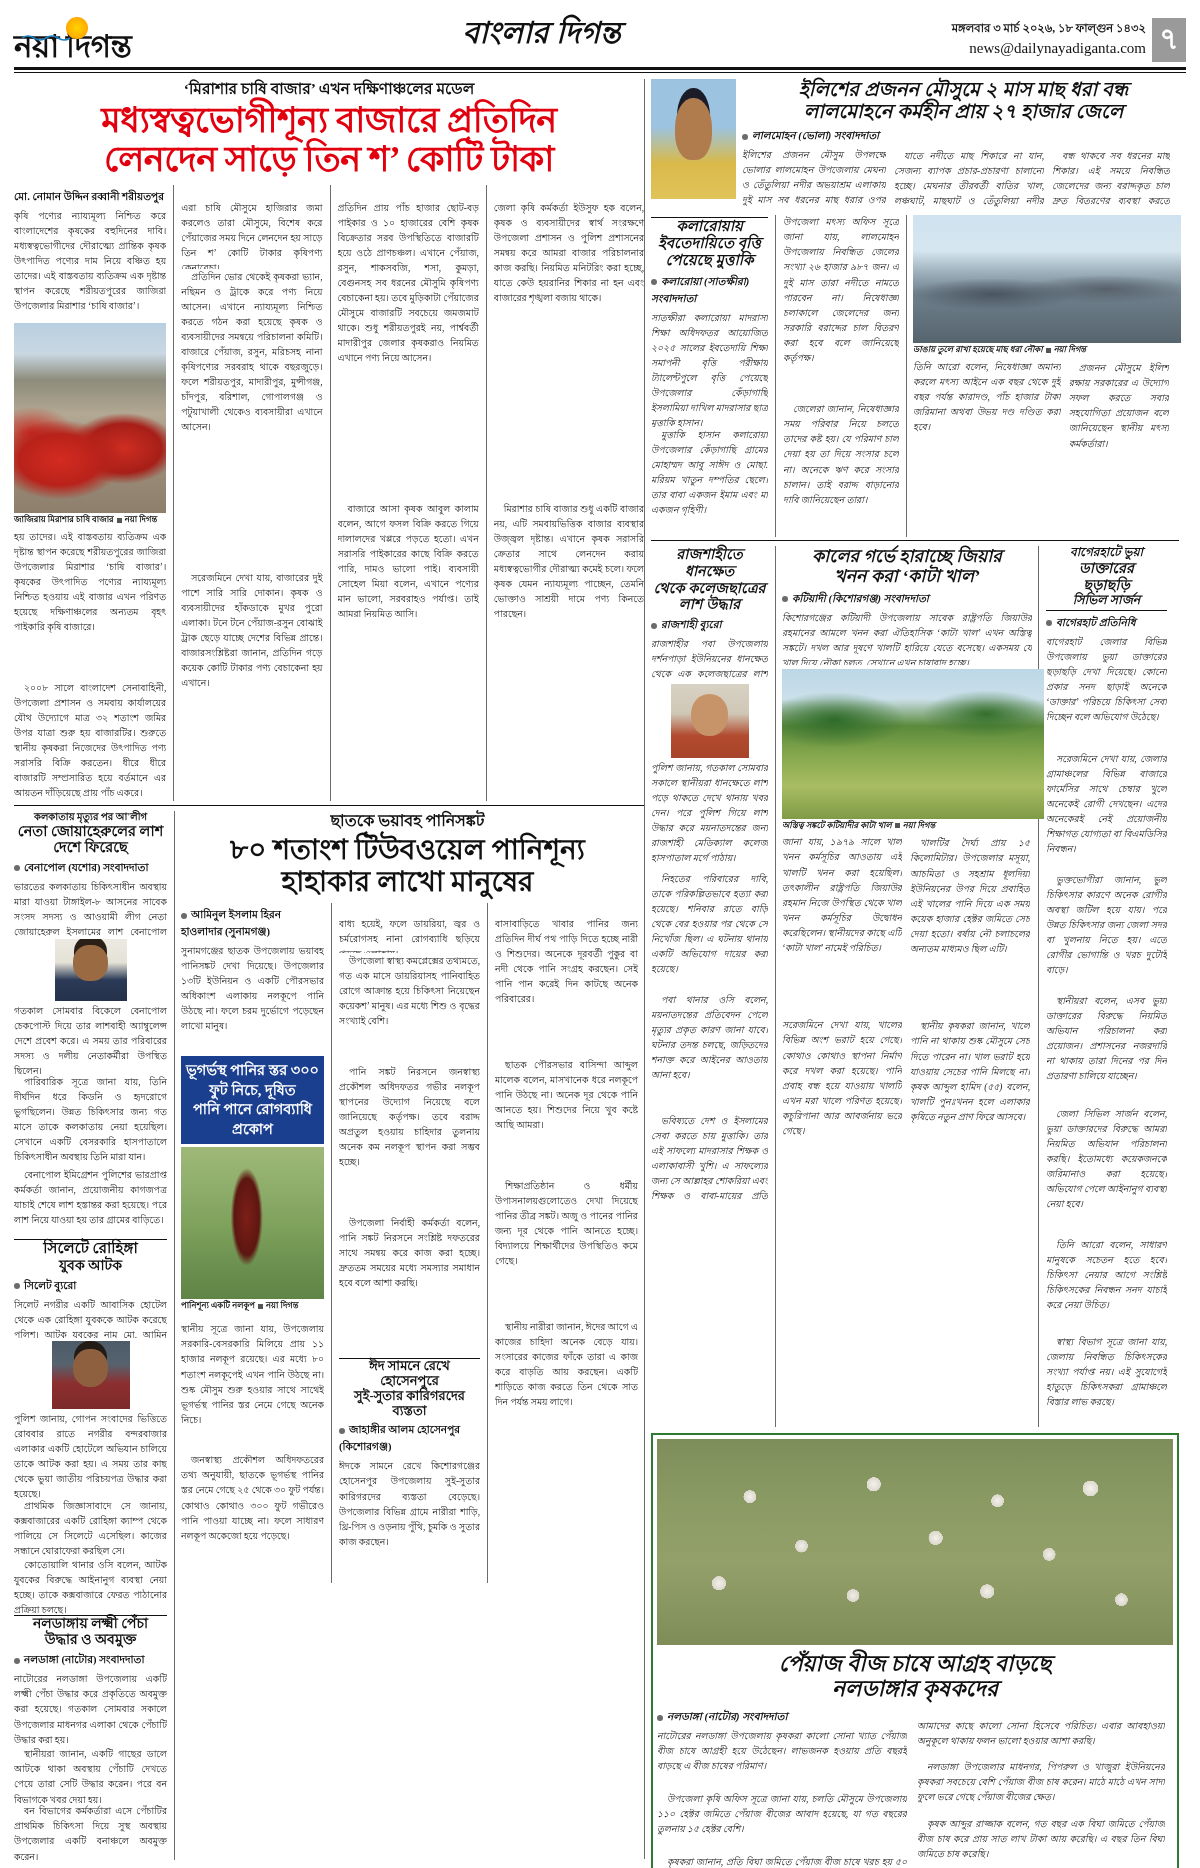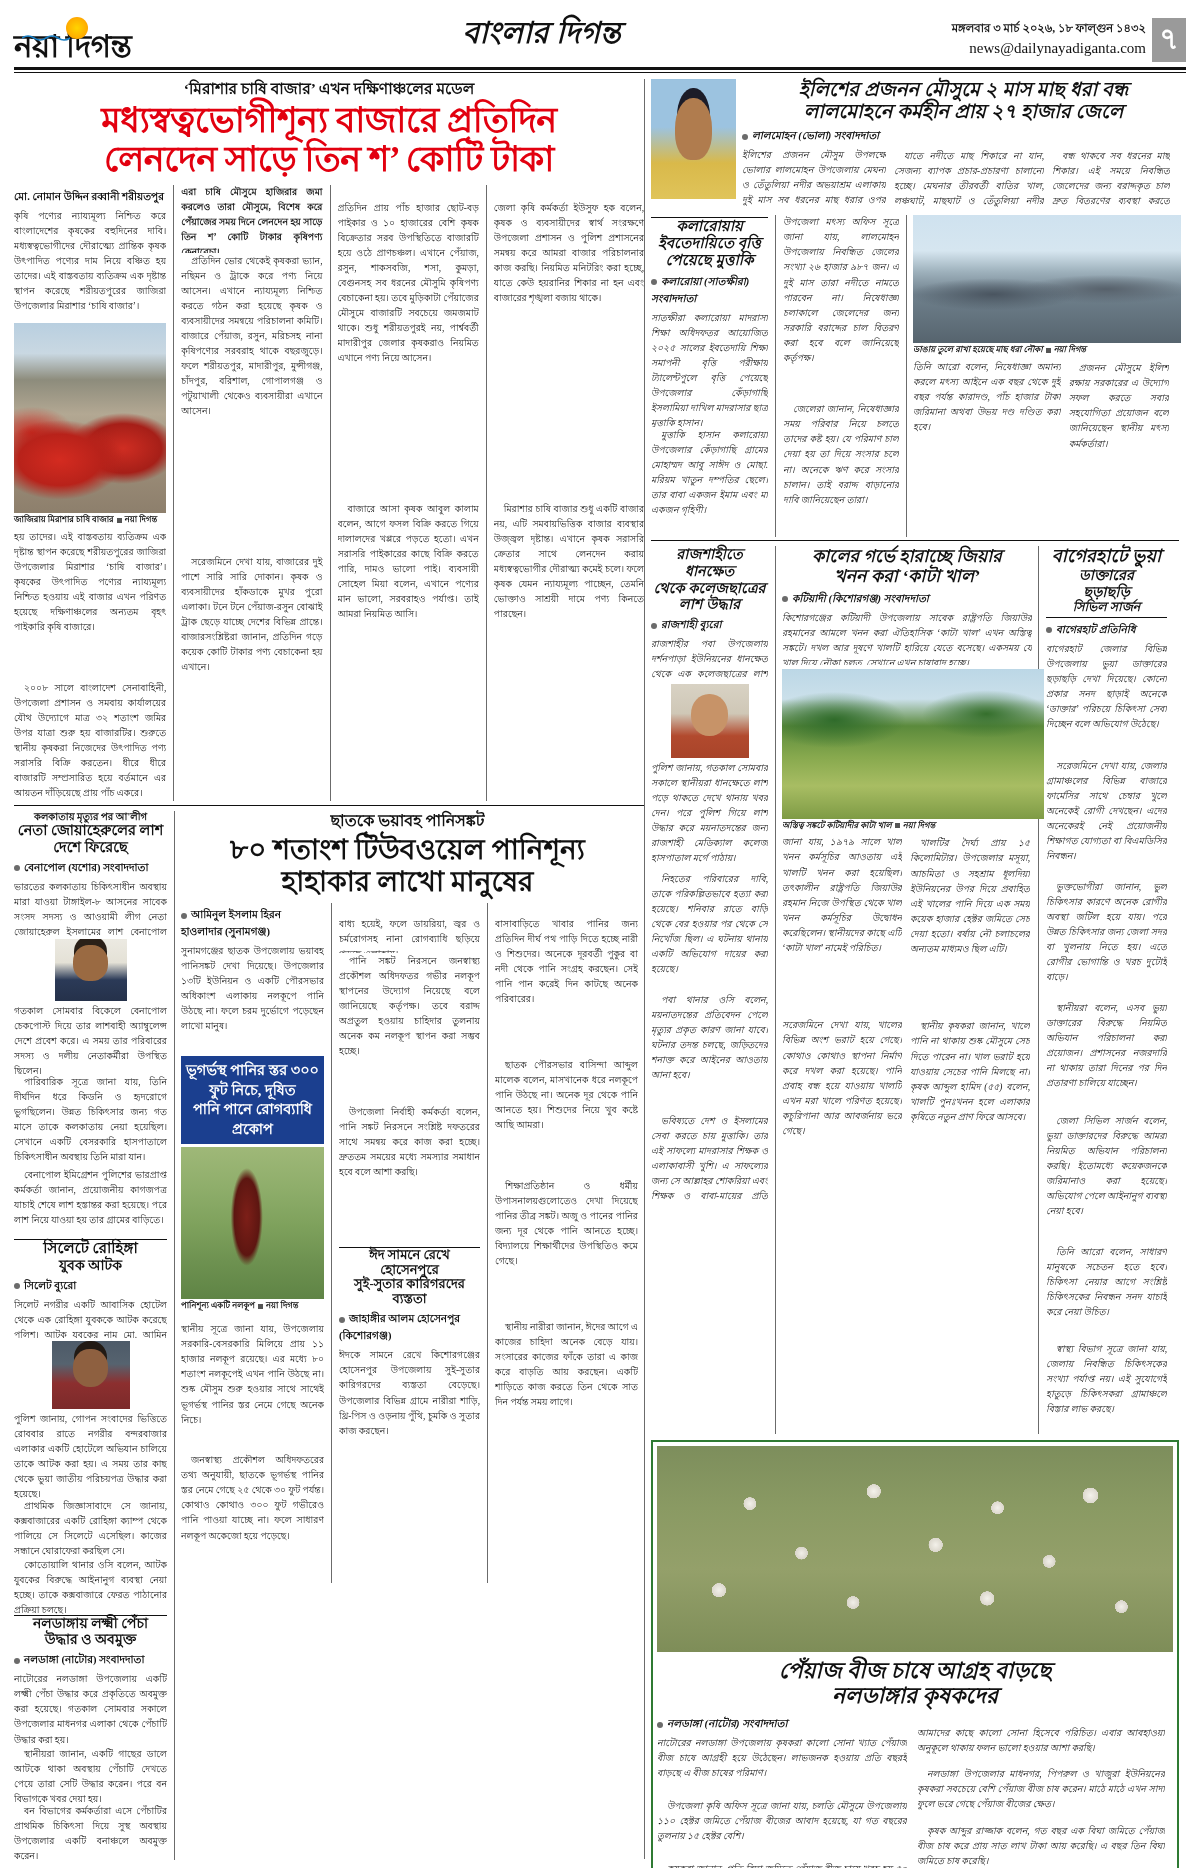--- a/index.html
+++ b/index.html
@@ -210,21 +210,21 @@
           <div class="photo ph-market" style="height:190px; margin-top:4px;"></div>
           <div class="caption">
             <span>জাজিরায় মিরাশার চাষি বাজার</span><span class="sq"></span><span>নয়া দিগন্ত</span>
           </div>
           <div class="para" style="margin-top:4px; height:150px;">হয় তাদের। এই বাস্তবতায় ব্যতিক্রম এক দৃষ্টান্ত স্থাপন করেছে শরীয়তপুরের জাজিরা উপজেলার মিরাশার ‘চাষি বাজার’। কৃষকের উৎপাদিত পণ্যের ন্যায্যমূল্য নিশ্চিত হওয়ায় এই বাজার এখন পরিণত হয়েছে দক্ষিণাঞ্চলের অন্যতম বৃহৎ পাইকারি কৃষি বাজারে।</div>
           <div class="para" style="height:120px;">২০০৮ সালে বাংলাদেশ সেনাবাহিনী, উপজেলা প্রশাসন ও সমবায় কার্যালয়ের যৌথ উদ্যোগে মাত্র ৩২ শতাংশ জমির উপর যাত্রা শুরু হয় বাজারটির। শুরুতে স্থানীয় কৃষকরা নিজেদের উৎপাদিত পণ্য সরাসরি বিক্রি করতেন। ধীরে ধীরে বাজারটি সম্প্রসারিত হয়ে বর্তমানে এর আয়তন দাঁড়িয়েছে প্রায় পাঁচ একরে।</div>
         </div>
         <div class="vdiv"></div>
 
         <div class="col" style="width:156px;">
-          <div class="para" style="height:68px; font-weight:bold;">এরা চাষি মৌসুমে হাজিরার জমা করলেও তারা মৌসুমে, বিশেষ করে পেঁয়াজের সময় দিনে লেনদেন হয় সাড়ে তিন শ’ কোটি টাকার কৃষিপণ্য কেনাবেচা।</div>
+          <div class="para" style="height:68px; margin-top:16px;">এরা চাষি মৌসুমে হাজিরার জমা করলেও তারা মৌসুমে, বিশেষ করে পেঁয়াজের সময় দিনে লেনদেন হয় সাড়ে তিন শ’ কোটি টাকার কৃষিপণ্য কেনাবেচা।</div>
           <div class="para" style="height:300px;">প্রতিদিন ভোর থেকেই কৃষকরা ভ্যান, নছিমন ও ট্রাকে করে পণ্য নিয়ে আসেন। এখানে ন্যায্যমূল্য নিশ্চিত করতে গঠন করা হয়েছে কৃষক ও ব্যবসায়ীদের সমন্বয়ে পরিচালনা কমিটি। বাজারে পেঁয়াজ, রসুন, মরিচসহ নানা কৃষিপণ্যের সরবরাহ থাকে বছরজুড়ে। ফলে শরীয়তপুর, মাদারীপুর, মুন্সীগঞ্জ, চাঁদপুর, বরিশাল, গোপালগঞ্জ ও পটুয়াখালী থেকেও ব্যবসায়ীরা এখানে আসেন।</div>
           <div class="para" style="height:230px;">সরেজমিনে দেখা যায়, বাজারের দুই পাশে সারি সারি দোকান। কৃষক ও ব্যবসায়ীদের হাঁকডাকে মুখর পুরো এলাকা। টনে টনে পেঁয়াজ-রসুন বোঝাই ট্রাক ছেড়ে যাচ্ছে দেশের বিভিন্ন প্রান্তে। বাজারসংশ্লিষ্টরা জানান, প্রতিদিন গড়ে কয়েক কোটি টাকার পণ্য বেচাকেনা হয় এখানে।</div>
         </div>
         <div class="vdiv"></div>
 
         <div class="col" style="width:156px;">
           <div class="para" style="height:300px; margin-top:16px;">প্রতিদিন প্রায় পাঁচ হাজার ছোট-বড় পাইকার ও ১০ হাজারের বেশি কৃষক বিক্রেতার সরব উপস্থিতিতে বাজারটি হয়ে ওঠে প্রাণচঞ্চল। এখানে পেঁয়াজ, রসুন, শাকসবজি, শসা, কুমড়া, বেগুনসহ সব ধরনের মৌসুমি কৃষিপণ্য বেচাকেনা হয়। তবে মুড়িকাটা পেঁয়াজের মৌসুমে বাজারটি সবচেয়ে জমজমাট থাকে। শুধু শরীয়তপুরই নয়, পার্শ্ববর্তী মাদারীপুর জেলার কৃষকরাও নিয়মিত এখানে পণ্য নিয়ে আসেন।</div>
           <div class="para" style="height:290px;">বাজারে আসা কৃষক আবুল কালাম বলেন, আগে ফসল বিক্রি করতে গিয়ে দালালদের খপ্পরে পড়তে হতো। এখন সরাসরি পাইকারের কাছে বিক্রি করতে পারি, দামও ভালো পাই। ব্যবসায়ী সোহেল মিয়া বলেন, এখানে পণ্যের মান ভালো, সরবরাহও পর্যাপ্ত। তাই আমরা নিয়মিত আসি।</div>
         </div>
         <div class="vdiv"></div>
@@ -294,20 +294,21 @@
               <div class="caption">
                 <span>পানিশূন্য একটি নলকূপ</span><span class="sq"></span><span>নয়া দিগন্ত</span>
               </div>
               <div class="para" style="margin-top:10px; height:130px;">স্থানীয় সূত্রে জানা যায়, উপজেলায় সরকারি-বেসরকারি মিলিয়ে প্রায় ১১ হাজার নলকূপ রয়েছে। এর মধ্যে ৮০ শতাংশ নলকূপেই এখন পানি উঠছে না। শুষ্ক মৌসুম শুরু হওয়ার সাথে সাথেই ভূগর্ভস্থ পানির স্তর নেমে গেছে অনেক নিচে।</div>
               <div class="para" style="height:130px;">জনস্বাস্থ্য প্রকৌশল অধিদফতরের তথ্য অনুযায়ী, ছাতকে ভূগর্ভস্থ পানির স্তর নেমে গেছে ২৫ থেকে ৩০ ফুট পর্যন্ত। কোথাও কোথাও ৩০০ ফুট গভীরেও পানি পাওয়া যাচ্ছে না। ফলে সাধারণ নলকূপ অকেজো হয়ে পড়েছে।</div>
             </div>
             <div class="vdiv"></div>
 
             <div class="col" style="width:155px;">
               <div class="para" style="height:36px; margin-top:14px;">বাধ্য হয়েই, ফলে ডায়রিয়া, জ্বর ও চর্মরোগসহ নানা রোগব্যাধি ছড়িয়ে পড়ছে এলাকায়।</div>
+              <div class="para" style="height:110px;">উপজেলা স্বাস্থ্য কমপ্লেক্সের তথ্যমতে, গত এক মাসে ডায়রিয়াসহ পানিবাহিত রোগে আক্রান্ত হয়ে চিকিৎসা নিয়েছেন কয়েকশ’ মানুষ। এর মধ্যে শিশু ও বৃদ্ধের সংখ্যাই বেশি।</div>
               <div class="para" style="height:150px;">পানি সঙ্কট নিরসনে জনস্বাস্থ্য প্রকৌশল অধিদফতর গভীর নলকূপ স্থাপনের উদ্যোগ নিয়েছে বলে জানিয়েছে কর্তৃপক্ষ। তবে বরাদ্দ অপ্রতুল হওয়ায় চাহিদার তুলনায় অনেক কম নলকূপ স্থাপন করা সম্ভব হচ্ছে।</div>
               <div class="para" style="height:140px;">উপজেলা নির্বাহী কর্মকর্তা বলেন, পানি সঙ্কট নিরসনে সংশ্লিষ্ট দফতরের সাথে সমন্বয় করে কাজ করা হচ্ছে। দ্রুততম সময়ের মধ্যে সমস্যার সমাধান হবে বলে আশা করছি।</div>
               <div class="rule-thin"></div>
               <div>
                 <div class="hl-black" style="font-size:13px;">ঈদ সামনে রেখে হোসেনপুরে</div>
                 <div class="hl-black" style="font-size:13px;">সুই-সুতার কারিগরদের ব্যস্ততা</div>
                 <div class="byline"><span class="dot"></span><span>জাহাঙ্গীর আলম হোসেনপুর (কিশোরগঞ্জ)</span></div>
                 <div class="para" style="height:110px;">ঈদকে সামনে রেখে কিশোরগঞ্জের হোসেনপুর উপজেলায় সুই-সুতার কারিগরদের ব্যস্ততা বেড়েছে। উপজেলার বিভিন্ন গ্রামে নারীরা শাড়ি, থ্রি-পিস ও ওড়নায় পুঁথি, চুমকি ও সুতার কাজ করছেন।</div>
               </div>
             </div>
@@ -412,21 +413,21 @@
           </div>
           <div style="display:flex; gap:8px; margin:2px 6px 0 6px;">
             <div class="para" style="width:120px; height:120px;">সরেজমিনে দেখা যায়, খালের বিভিন্ন অংশ ভরাট হয়ে গেছে। কোথাও কোথাও স্থাপনা নির্মাণ করে দখল করা হয়েছে। পানি প্রবাহ বন্ধ হয়ে যাওয়ায় খালটি এখন মরা খালে পরিণত হয়েছে। কচুরিপানা আর আবর্জনায় ভরে গেছে।</div>
             <div class="para" style="width:120px; height:120px;">স্থানীয় কৃষকরা জানান, খালে পানি না থাকায় শুষ্ক মৌসুমে সেচ দিতে পারেন না। খাল ভরাট হয়ে যাওয়ায় সেচের পানি মিলছে না। কৃষক আব্দুল হামিদ (৫৫) বলেন, খালটি পুনঃখনন হলে এলাকার কৃষিতে নতুন প্রাণ ফিরে আসবে।</div>
           </div>
         </div>
         <div class="vdiv"></div>
 
         <div class="col" style="width:134px; padding-right:6px;">
           <div>
-            <div class="hl-black" style="font-size:18px;">বাগেরহাটে ভুয়া</div>
+            <div class="hl-black" style="font-size:12px;">বাগেরহাটে ভুয়া</div>
             <div class="hl-black" style="font-size:14.5px;text-align:center;">ডাক্তারের</div>
             <div class="hl-black" style="font-size:14.5px;">ছড়াছড়ি</div>
             <div class="hl-black" style="font-size:12.5px; border-bottom:1px solid #111; padding-bottom:2px;">সিভিল সার্জন</div>
             <div class="byline"><span class="dot"></span><span>বাগেরহাট প্রতিনিধি</span></div>
             <div class="para" style="height:116px;">বাগেরহাট জেলার বিভিন্ন উপজেলায় ভুয়া ডাক্তারের ছড়াছড়ি দেখা দিয়েছে। কোনো প্রকার সনদ ছাড়াই অনেকে ‘ডাক্তার’ পরিচয়ে চিকিৎসা সেবা দিচ্ছেন বলে অভিযোগ উঠেছে।</div>
             <div class="para" style="height:120px;">সরেজমিনে দেখা যায়, জেলার গ্রামাঞ্চলের বিভিন্ন বাজারে ফার্মেসির সাথে চেম্বার খুলে অনেকেই রোগী দেখছেন। এদের অনেকেরই নেই প্রয়োজনীয় শিক্ষাগত যোগ্যতা বা বিএমডিসির নিবন্ধন।</div>
             <div class="para" style="height:120px;">ভুক্তভোগীরা জানান, ভুল চিকিৎসার কারণে অনেক রোগীর অবস্থা জটিল হয়ে যায়। পরে উন্নত চিকিৎসার জন্য জেলা সদর বা খুলনায় নিতে হয়। এতে রোগীর ভোগান্তি ও খরচ দুটোই বাড়ে।</div>
             <div class="para" style="height:112px;">স্থানীয়রা বলেন, এসব ভুয়া ডাক্তারের বিরুদ্ধে নিয়মিত অভিযান পরিচালনা করা প্রয়োজন। প্রশাসনের নজরদারি না থাকায় তারা দিনের পর দিন প্রতারণা চালিয়ে যাচ্ছেন।</div>
             <div class="para" style="height:130px;">জেলা সিভিল সার্জন বলেন, ভুয়া ডাক্তারদের বিরুদ্ধে আমরা নিয়মিত অভিযান পরিচালনা করছি। ইতোমধ্যে কয়েকজনকে জরিমানাও করা হয়েছে। অভিযোগ পেলে আইনানুগ ব্যবস্থা নেয়া হবে।</div>
             <div class="para" style="height:96px;">তিনি আরো বলেন, সাধারণ মানুষকে সচেতন হতে হবে। চিকিৎসা নেয়ার আগে সংশ্লিষ্ট চিকিৎসকের নিবন্ধন সনদ যাচাই করে নেয়া উচিত।</div>

